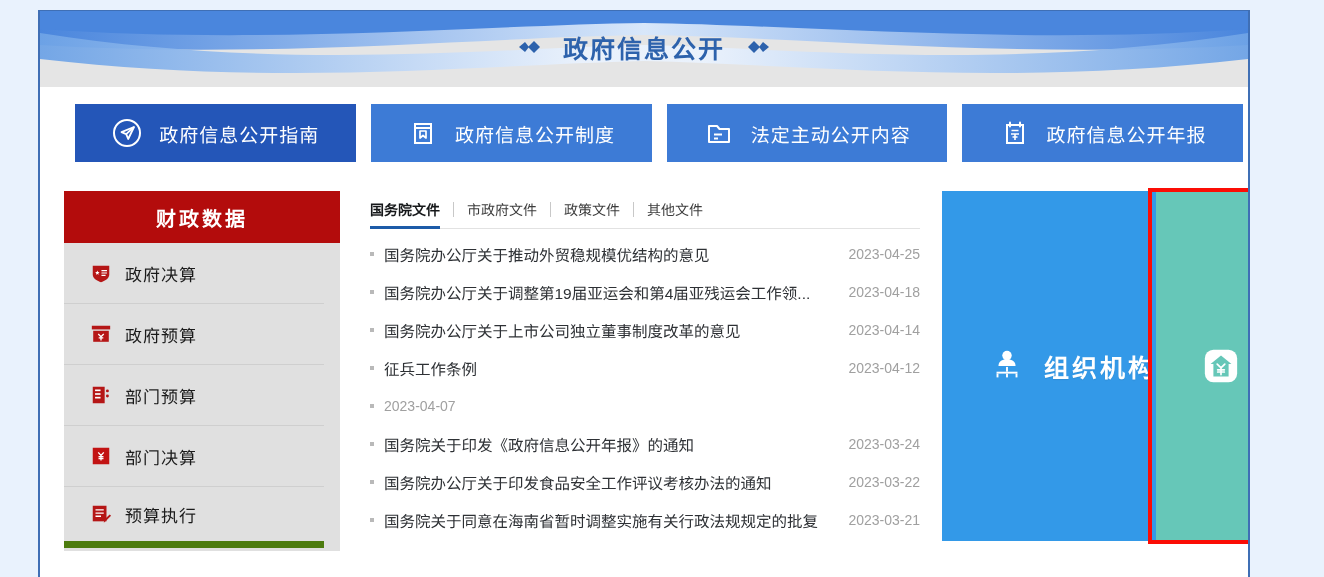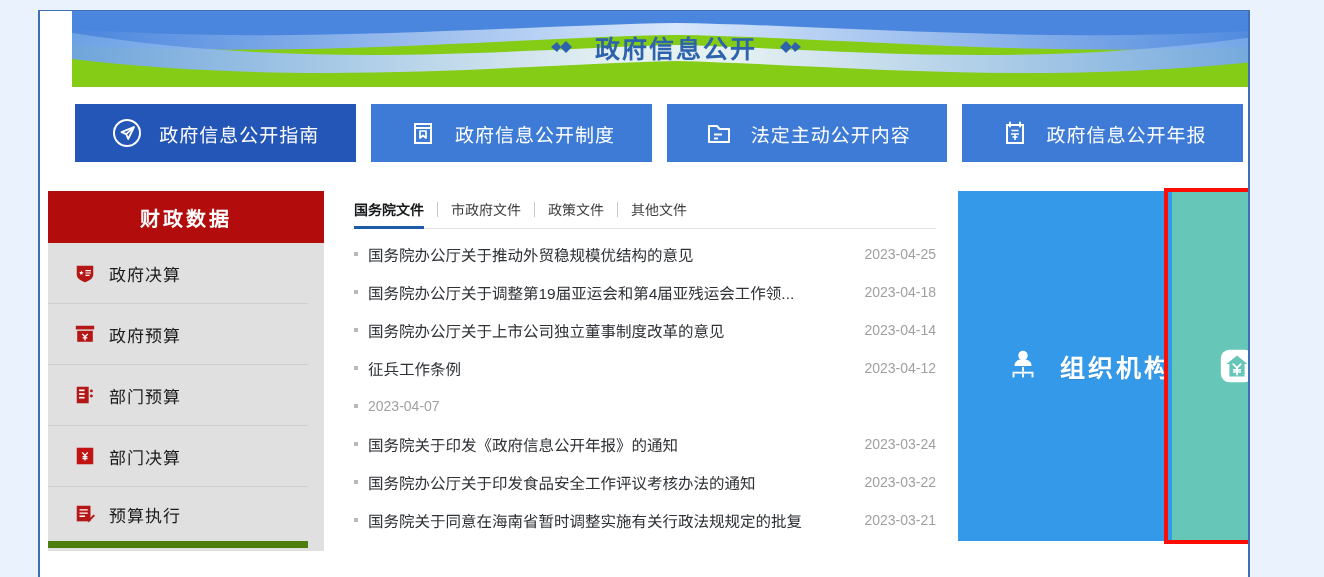--- a/index.html
+++ b/index.html
@@ -32,23 +32,22 @@
     border-right: 2px solid #3f6fb5;
     border-top: 1px solid #3f6fb5;
     overflow: hidden;
   }
 
   
   .banner {
     position: relative;
     width: 100%;
     height: 76px;
-    background: #84cc16;
+    background: #e5e5e5;
     overflow: hidden;
-    margin-left: 32px;
   }
   .banner svg { position: absolute; inset: 0; display: block; }
 
   .banner-title-wrap {
     position: absolute;
     left: 0; right: 0;
     top: 18px;
     display: flex;
     align-items: center;
     justify-content: center;
@@ -98,21 +97,21 @@
   .nav-ico { width: 32px; height: 32px; flex: 0 0 auto; display: block; }
 
   
   .body-area {
     position: absolute;
     left: 0;
     top: 180px;
     width: 100%;
     height: 385px;
     display: flex;
-    padding: 0 8px;
+    padding: 0 24px;
     gap: 0;
   }
 
   
   .sidebar {
     width: 276px;
     flex: 0 0 276px;
     background: #e0e0e0;
     height: 360px;
   }

